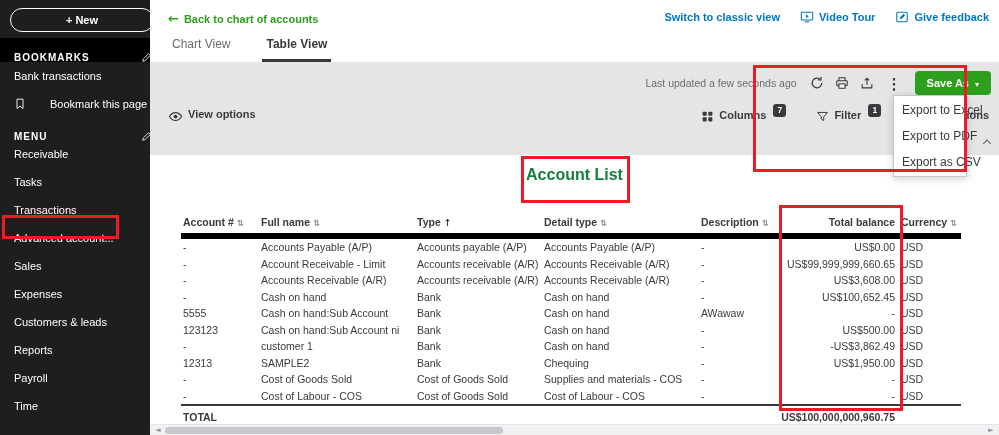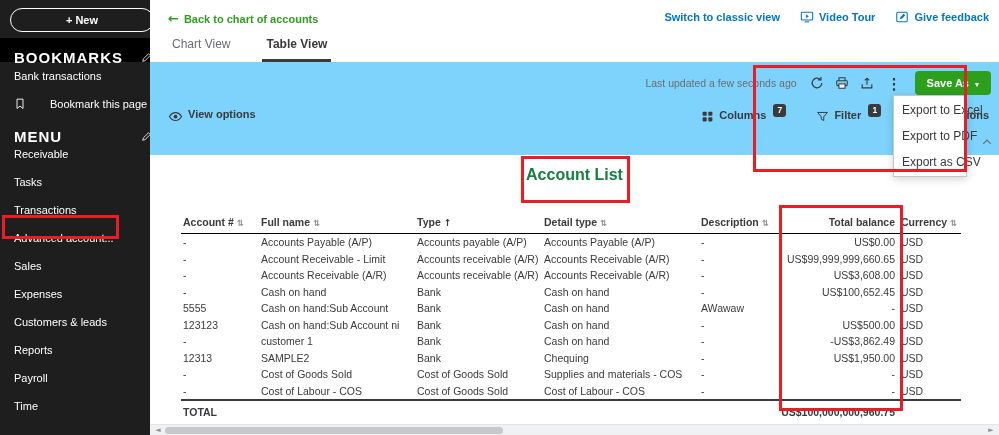--- a/index.html
+++ b/index.html
@@ -4,41 +4,41 @@
 <style>
   * { box-sizing: border-box; }
   html, body { margin: 0; padding: 0; background: #fff; }
   body { font-family: "Liberation Sans", sans-serif; color: #393a3d; }
   .app { position: relative; width: 999px; height: 435px; overflow: hidden; background: #fff; }
 
   
   .sidebar { position: absolute; left: 0; top: 0; width: 164px; height: 435px; background: #1e1e1e; color: #fff; overflow: hidden; }
   .new-wrap { padding: 8px 10px 6px; }
   .new-btn { width: 100%; height: 24px; border: 1.5px solid #fff; border-radius: 13px; background: transparent; color: #fff; font-size: 11px; font-weight: bold; font-family: inherit; cursor: pointer; }
-  .section-header { display: flex; align-items: center; justify-content: space-between; height: 22px; padding: 14px 12px 0 14px; font-size: 15px; font-weight: bold; letter-spacing: 1px; color: #fff; }
+  .section-header { display: flex; align-items: center; justify-content: space-between; height: 22px; padding: 14px 12px 0 14px; font-size: 10px; font-weight: bold; letter-spacing: 1px; color: #fff; }
   .section-header.dark { background: #000; height: 24px; }
   .side-item { display: flex; align-items: center; justify-content: space-between; height: 28px; padding: 0 8px 0 14px; font-size: 11px; color: #fff; cursor: pointer; }
   .side-item .chev { color: #9a9a9a; font-size: 13px; line-height: 1; font-family: "DejaVu Sans", sans-serif; }
   .side-item .lbl { white-space: nowrap; overflow: hidden; text-overflow: ellipsis; }
   .bm-item { display: flex; align-items: center; gap: 24px; height: 28px; padding: 0 8px 0 14px; font-size: 11px; cursor: pointer; }
   .icon { display: inline-flex; align-items: center; justify-content: center; flex: 0 0 auto; }
 
   
   .main { position: absolute; left: 150px; top: 0; width: 849px; height: 435px; }
 
   .topbar { position: relative; height: 62px; background: #fff; }
   .back-link { position: absolute; left: 18px; top: 11px; display: flex; align-items: center; gap: 5px; color: #2ca01c; font-size: 11px; font-weight: bold; cursor: pointer; text-decoration: none; }
   .back-arrow { font-family: "DejaVu Sans", sans-serif; font-size: 13px; }
   .top-right { position: absolute; right: 10px; top: 10px; display: flex; align-items: center; gap: 20px; }
   .top-link { display: flex; align-items: center; gap: 5px; color: #0077c5; font-size: 11px; font-weight: bold; cursor: pointer; }
   .tabs { position: absolute; left: 18px; bottom: 0; display: flex; gap: 28px; }
   .tab { padding: 5px 4px 8px; font-size: 12px; color: #6b6c72; cursor: pointer; }
   .tab.active { color: #393a3d; font-weight: bold; border-bottom: 3px solid #393a3d; }
 
-  .graypanel { position: absolute; left: 0; top: 62px; width: 100%; height: 93px; background: #7dd3fc; }
+  .graypanel { position: absolute; left: 0; top: 62px; width: 100%; height: 93px; background: #e5e5e5; }
   .toolbar-row1 { position: absolute; top: 9px; right: 8px; display: flex; align-items: center; gap: 11px; }
   .last-updated { color: #6b6c72; font-size: 10.5px; margin-right: 2px; }
   .tool-icon { cursor: pointer; display: inline-flex; align-items: center; }
   .kebab { font-size: 15px; font-weight: bold; color: #393a3d; cursor: pointer; line-height: 1; padding: 0 2px; }
   .save-as { background: #2ca01c; color: #fff; border: none; border-radius: 4px; height: 24px; padding: 0 12px; font-size: 11px; font-weight: bold; font-family: inherit; cursor: pointer; }
   .save-as .caret { font-size: 8px; margin-left: 6px; font-family: "DejaVu Sans", sans-serif; }
 
   .toolbar-row2 { position: absolute; top: 46px; left: 18px; right: 10px; display: flex; align-items: center; }
   .tgroup { display: flex; align-items: flex-start; gap: 5px; font-size: 11px; font-weight: bold; color: #393a3d; cursor: pointer; }
   .tgroup .icon { margin-top: 1px; }
@@ -46,21 +46,21 @@
   .g-columns { margin-left: auto; }
   .g-filter { margin-left: 30px; }
   .g-options { margin-left: 50px; }
   .collapse-chevron { position: absolute; right: 6px; bottom: 3px; cursor: pointer; }
 
   
   .report { position: absolute; left: 0; top: 155px; width: 100%; height: 269px; background: #fff; }
   .report-title { margin-top: 11px; text-align: center; font-size: 16px; font-weight: bold; color: #15803d; }
   .report-subtitle { margin-top: 3px; text-align: center; font-size: 10.5px; color: #393a3d; }
   table.acct { position: absolute; left: 31px; top: 58px; width: 780px; border-collapse: collapse; table-layout: fixed; }
-  table.acct th { text-align: left; font-size: 10.5px; font-weight: bold; color: #393a3d; padding: 3px 4px 5px 2px; border-bottom: 1px solid #000000; white-space: nowrap; cursor: pointer; }
+  table.acct th { text-align: left; font-size: 10.5px; font-weight: bold; color: #393a3d; padding: 3px 4px 5px 2px; border-bottom: 6px solid #000000; white-space: nowrap; cursor: pointer; }
   table.acct th.right { text-align: right; }
   table.acct td { font-size: 10.5px; color: #393a3d; padding: 2px 4px 2px 2px; line-height: 12.5px; white-space: nowrap; overflow: hidden; }
   table.acct td.right { text-align: right; }
   table.acct tr.total td { border-top: 2px solid #393a3d; font-weight: bold; padding-top: 5px; padding-bottom: 4px; }
   .sort { font-family: "DejaVu Sans", sans-serif; font-size: 8.5px; color: #8d9096; margin-left: 3px; }
   .sort.active { color: #393a3d; font-size: 9.5px; }
 
   
   .hscroll { position: absolute; left: 0; bottom: 0; width: 100%; height: 11px; background: #f0f1f3; border-top: 1px solid #e3e4e6; }
   .hs-arrow { position: absolute; top: 0; width: 12px; height: 10px; font-size: 7px; color: #8d9096; text-align: center; line-height: 10px; cursor: pointer; font-family: "DejaVu Sans", sans-serif; }

